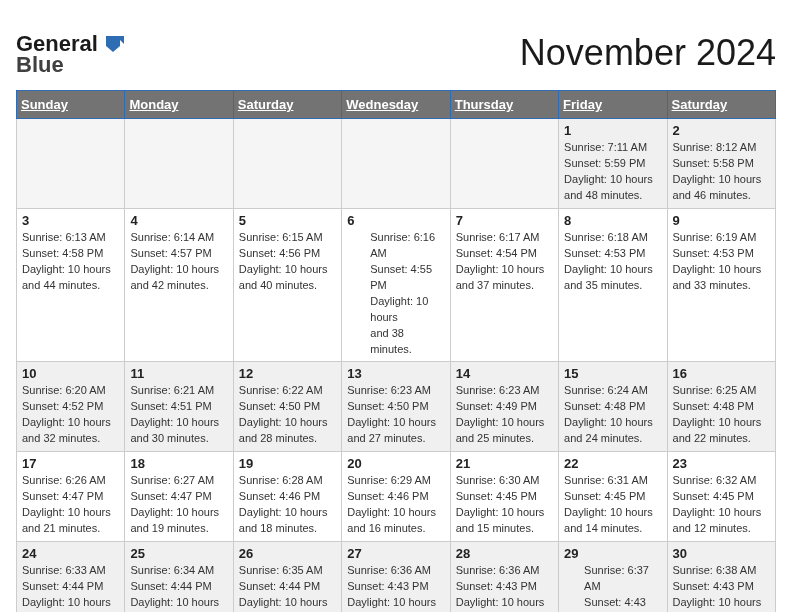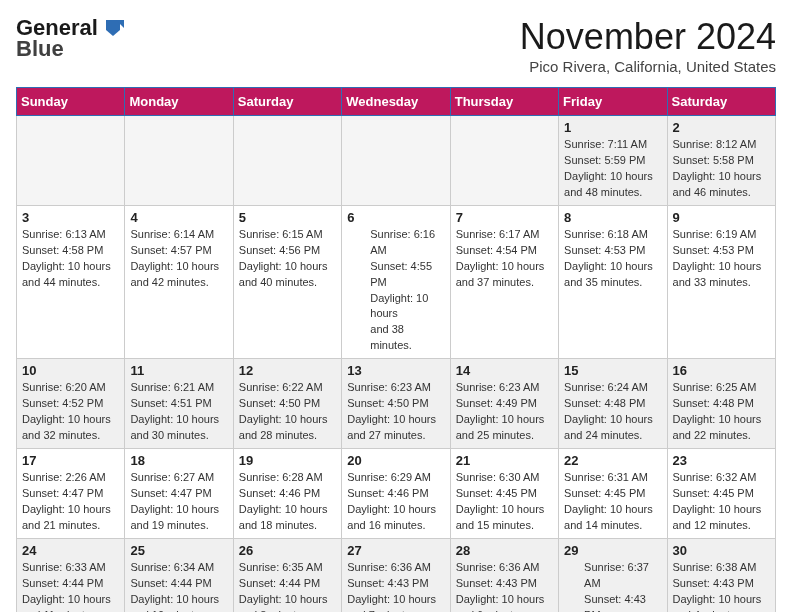--- a/index.html
+++ b/index.html
@@ -8,20 +8,21 @@
       background: #fff;
       width: 792px;
       min-height: 612px;
       padding: 16px;
     }
     .header-area {
       display: flex;
       justify-content: space-between;
       align-items: flex-start;
       margin-bottom: 12px;
+      margin-top: 16px;
     }
     .logo {
       display: flex;
       flex-direction: column;
       align-items: flex-start;
     }
     .title-area {
       text-align: right;
     }
     .month-title {
@@ -32,27 +33,28 @@
     .location {
       font-size: 15px;
       color: #444;
     }
     table {
       width: 100%;
       border-collapse: collapse;
       table-layout: fixed;
     }
     th {
-      background: #be185d;
+      background: #737373;
       color: #fff;
       font-size: 13px;
       font-weight: bold;
       padding: 6px 4px;
       text-align: left;
       border: 1px solid #2e6db4;
+      text-decoration: underline;
     }
     td {
       border: 1px solid #ccc;
       vertical-align: top;
       padding: 4px 5px;
       font-size: 11px;
       color: #222;
       height: 82px;
       background: #fff;
     }
@@ -85,21 +87,20 @@
       </div>
       <svg width="22" height="22" viewBox="0 0 22 22" style="margin-left:2px;margin-top:-2px;">
         <polygon points="4,4 18,4 18,14 11,20 4,14" fill="#2e6db4"></polygon>
         <polygon points="14,4 22,4 22,12" fill="#2e6db4"></polygon>
       </svg>
     </div>
     <div style="font-size:22px;font-weight:bold;color:#404040;margin-top:-4px;">Blue</div>
   </div>
   <div class="title-area">
     <div class="month-title">November 2024</div>
-    <div class="location">Pico Rivera, California, United States</div>
   </div>
 </div>
 
 <table>
   <thead>
     <tr id="header-row">
     <th>Sunday</th>
         <th>Monday</th>
         <th>Saturday</th>
         <th>Wednesday</th>
@@ -228,21 +229,21 @@
           <span class="day-num">16</span>
           <div class="day-info" style="white-space: pre-line;">Sunrise: 6:25 AM
 Sunset: 4:48 PM
 Daylight: 10 hours
 and 22 minutes.</div>
         </td>
       </tr>
       <tr>
         <td>
           <span class="day-num">17</span>
-          <div class="day-info" style="white-space: pre-line;">Sunrise: 2:26 AM
+          <div class="day-info" style="white-space: pre-line;">Sunrise: 6:26 AM
 Sunset: 4:47 PM
 Daylight: 10 hours
 and 21 minutes.</div>
         </td>
         <td>
           <span class="day-num">18</span>
           <div class="day-info" style="white-space: pre-line;">Sunrise: 6:27 AM
 Sunset: 4:47 PM
 Daylight: 10 hours
 and 19 minutes.</div>

